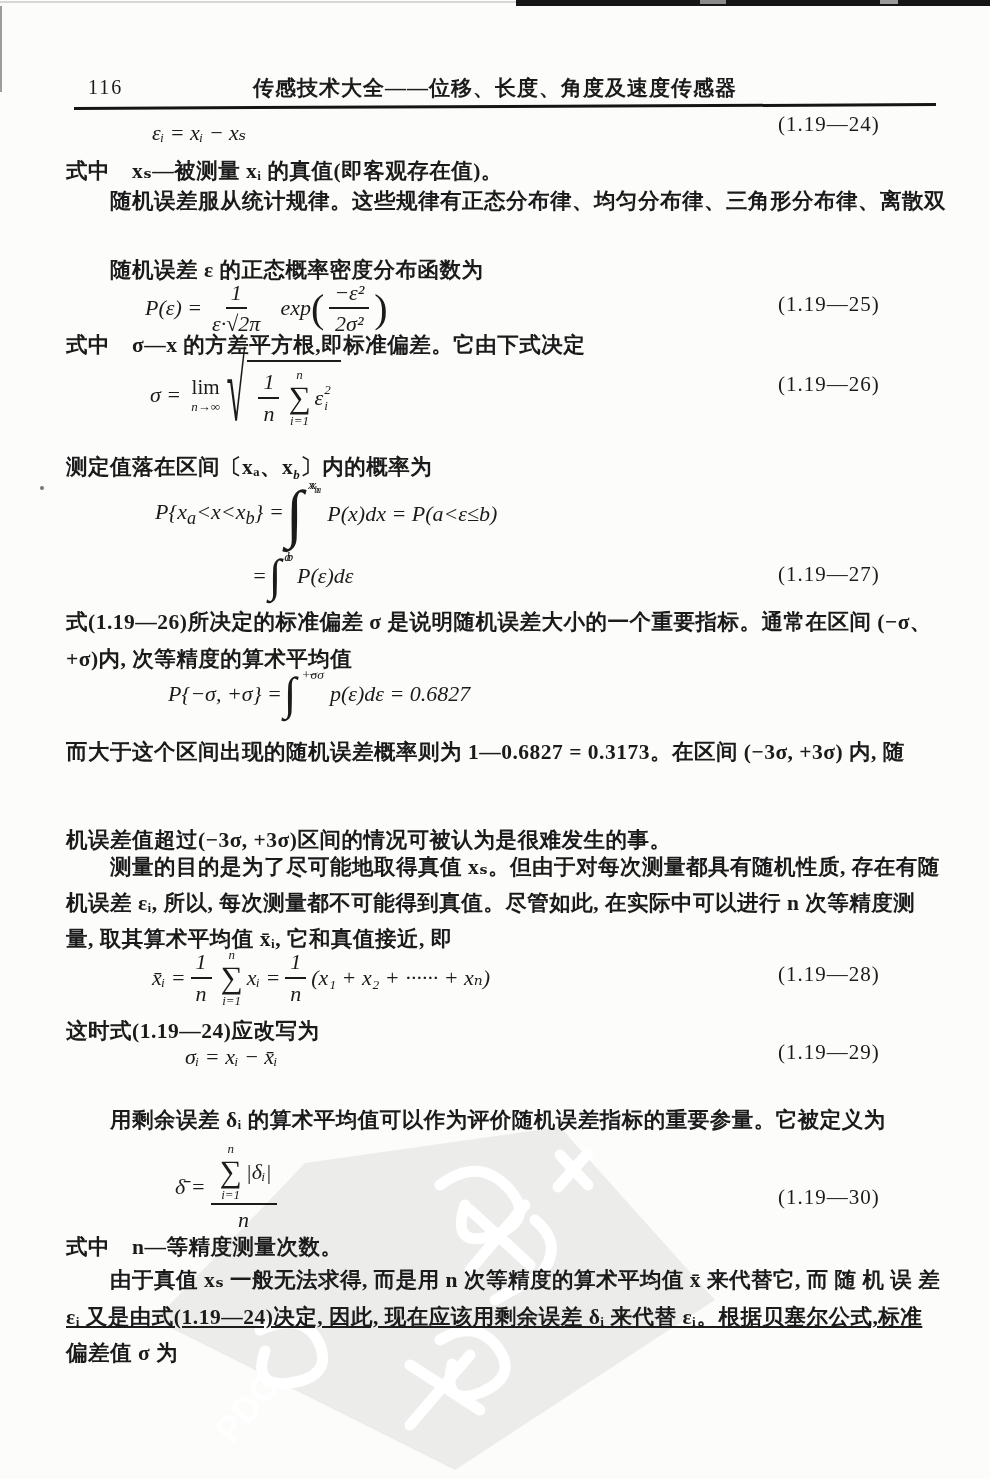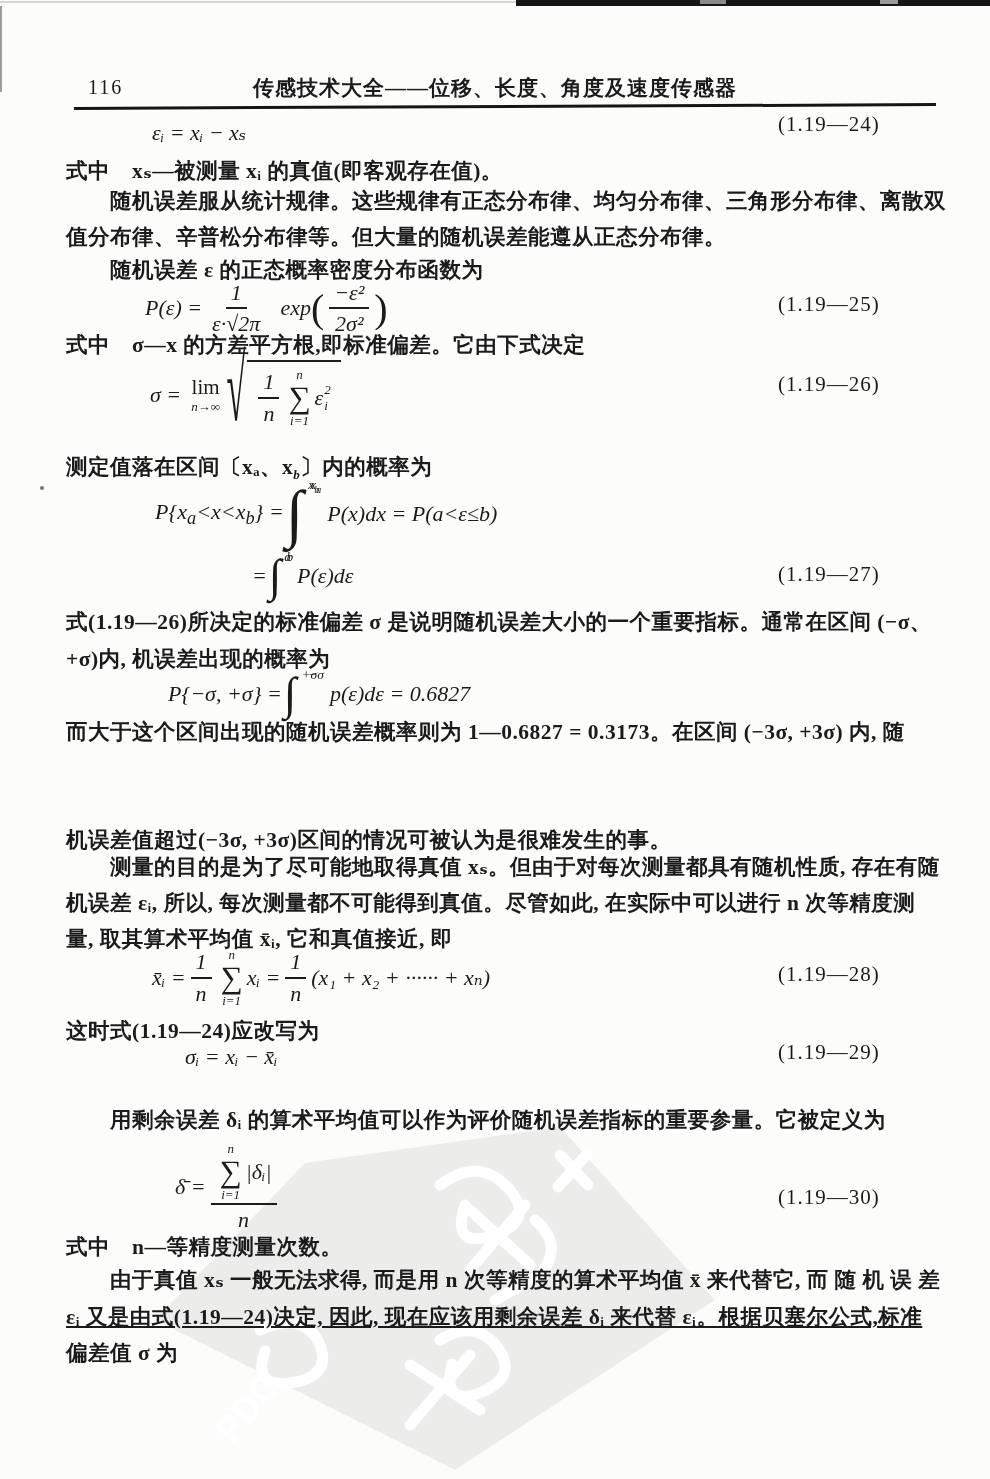--- a/index.html
+++ b/index.html
@@ -80,21 +80,20 @@
   <div class="rule" style="left:74px;top:105px;width:862px;height:2.5px;"></div>
 
   <div class="eq" style="left:152px;top:120px;">
     <span>εᵢ = xᵢ − xₛ</span>
   </div>
   <div class="eqlabel" style="left:778px;top:112px;">(1.19—24)</div>
 
   <div class="line" style="left:66px;top:156px;">式中　xₛ—被测量 xᵢ 的真值(即客观存在值)。</div>
 
   <div class="line" style="left:110px;top:186px;">随机误差服从统计规律。这些规律有正态分布律、均匀分布律、三角形分布律、离散双</div>
-  <div class="line" style="left:66px;top:222px;">值分布律、辛普松分布律等。但大量的随机误差能遵从正态分布律。</div>
 
   <div class="line" style="left:110px;top:255px;">随机误差 ε 的正态概率密度分布函数为</div>
 
   <div class="eq" style="left:145px;top:280px;">
     <span>P(ε) =</span>
     <span class="frac">
       <span class="num">1</span>
       <span class="den">ε·√2π</span>
     </span>
     <span class="gap"></span>
@@ -164,35 +163,35 @@
       <span class="lims">
         <span class="lt">b</span>
         <span class="lb">a</span>
       </span>
     </span>
     <span>P(ε)dε</span>
   </div>
   <div class="eqlabel" style="left:778px;top:562px;">(1.19—27)</div>
 
   <div class="line" style="left:66px;top:607px;">式(1.19—26)所决定的标准偏差 σ 是说明随机误差大小的一个重要指标。通常在区间 (−σ、</div>
-  <div class="line" style="left:66px;top:644px;">+σ)内, 机误差出现的概率为</div>
+  <div class="line" style="left:66px;top:644px;">+σ)内, 次等精度的算术平均值</div>
 
   <div class="eq" style="left:168px;top:668px;">
     <span>P{−σ, +σ} =</span>
     <span class="intwrap int-mid">
       <span class="int">∫</span>
       <span class="lims">
         <span class="lt">+σ</span>
         <span class="lb">−σ</span>
       </span>
     </span>
     <span>p(ε)dε = 0.6827</span>
   </div>
 
-  <div class="line" style="left:66px;top:717px;">而大于这个区间出现的随机误差概率则为 1—0.6827 = 0.3173。在区间 (−3σ, +3σ) 内, 随</div>
+  <div class="line" style="left:66px;top:737px;">而大于这个区间出现的随机误差概率则为 1—0.6827 = 0.3173。在区间 (−3σ, +3σ) 内, 随</div>
   <div class="line" style="left:66px;top:825px;">机误差值超过(−3σ, +3σ)区间的情况可被认为是很难发生的事。</div>
 
   <div class="line" style="left:110px;top:852px;">测量的目的是为了尽可能地取得真值 xₛ。但由于对每次测量都具有随机性质, 存在有随</div>
   <div class="line" style="left:66px;top:888px;">机误差 εᵢ, 所以, 每次测量都不可能得到真值。尽管如此, 在实际中可以进行 n 次等精度测</div>
   <div class="line" style="left:66px;top:924px;">量, 取其算术平均值 x̄ᵢ, 它和真值接近, 即</div>
 
   <div class="eq" style="left:152px;top:948px;">
     <span>x̄ᵢ =</span>
     <span class="frac">
       <span class="num">1</span>

